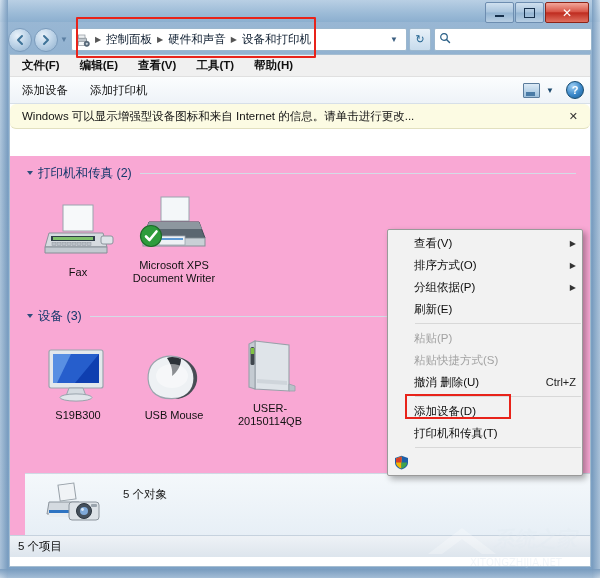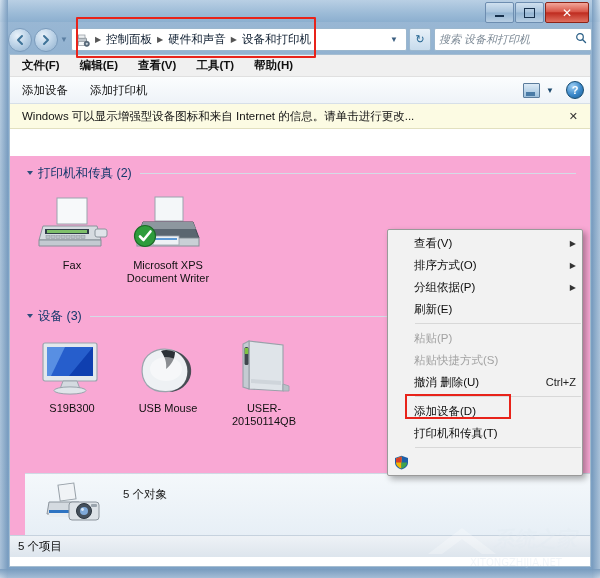--- a/index.html
+++ b/index.html
@@ -75,33 +75,33 @@
   .tb-spacer{flex:1;}
   .tb-viewicon{width:15px;height:13px;border:1px solid #5b7c9c;border-radius:1px;
      background:linear-gradient(180deg,#dceaf6,#9dc0dc);position:relative;}
   .tb-viewicon:after{content:"";position:absolute;left:2px;bottom:1px;width:9px;height:4px;background:#4a7ba6;}
   .tb-chev{color:#1d4a6e;font-size:8px;margin:0 12px 0 6px;}
   .helpicon{width:16px;height:16px;border-radius:50%;
      background:radial-gradient(circle at 35% 28%,#9fd0f5 0%,#3a87c8 55%,#1b5e97 100%);
      color:#fff;font-size:11px;font-weight:bold;display:flex;align-items:center;justify-content:center;
      border:1px solid #14496f;}
   #notifybar{height:24px;background:#fcfbe3;border-bottom:1px solid #e2e0bf;
-     display:flex;align-items:center;padding:0 8px 0 12px;}
+     display:flex;align-items:center;padding:0 8px 0 12px;border-radius:6px;}
   #notifybar .txt{flex:1;font-size:11.5px;color:#131313;white-space:nowrap;overflow:hidden;}
   #notifybar .x{font-size:11px;color:#333;padding:0 4px;}
 
   
   #content{position:relative;height:379px;background:#f9a8d4;margin-top:27px;}
   .section{padding:8px 0 0 0;}
   .sec-head{display:flex;align-items:center;padding:0 14px 0 18px;height:18px;}
   .sec-tri{width:0;height:0;border-left:4px solid #2d4d7a;border-top:3.5px solid transparent;
      border-bottom:3.5px solid transparent;margin-right:6px;transform:rotate(90deg);}
   .sec-title{font-size:12.5px;color:#16386c;white-space:nowrap;}
   .sec-line{flex:1;height:1px;background:#d4dce6;margin-left:8px;}
-  .items{display:flex;padding:10px 0 0 14px;}
+  .items{display:flex;padding:10px 0 0 20px;align-items:center;}
   .item{width:96px;display:flex;flex-direction:column;align-items:center;}
   .item .label{margin-top:5px;font-size:11px;color:#111;text-align:center;line-height:13px;width:94px;}
   .icon-wrap{height:62px;display:flex;align-items:flex-end;justify-content:center;position:relative;}
 
   
   #details{position:absolute;left:15px;bottom:0;width:100%;height:62px;
     background:linear-gradient(180deg,#f4f8fb,#e7eff6);border-top:1px solid #cfdae4;
     display:flex;align-items:center;padding-left:20px;box-sizing:border-box;}
   #details .dtxt{margin-left:16px;font-size:11.5px;color:#1a1a1a;align-self:flex-start;margin-top:13px;}
   #statusbar{height:21px;background:linear-gradient(180deg,#eef2f6,#dde5ed);
@@ -183,21 +183,20 @@
         <span class="crumb">设备和打印机</span>
       </div>
       <span class="addr-drop">▼</span>
     </div>
 
     <div id="refreshbtn">
       <span>↻</span>
     </div>
 
     <div id="searchbox">
-      <span class="ph">搜索 设备和打印机</span>
       <span class="mag">
         <svg width="12" height="12" viewBox="0 0 12 12">
             <circle cx="5" cy="5" r="3.3" fill="none" stroke="#2a5f86" stroke-width="1.2"></circle>
             <path d="M7.5 7.5 L10.5 10.5" stroke="#2a5f86" stroke-width="1.4" stroke-linecap="round"></path>
           </svg>
       </span>
     </div>
   </div>
   <div id="crumb-hilite"></div>
 

